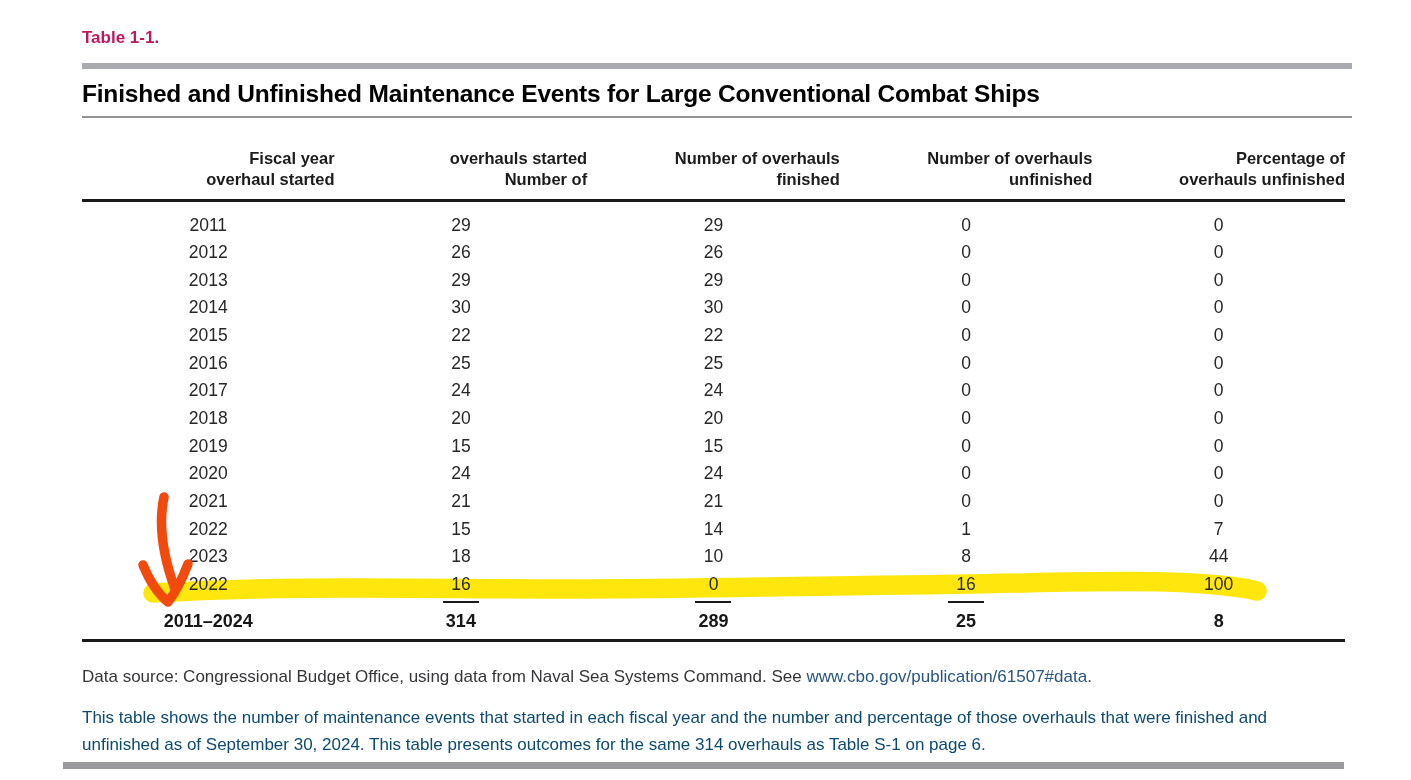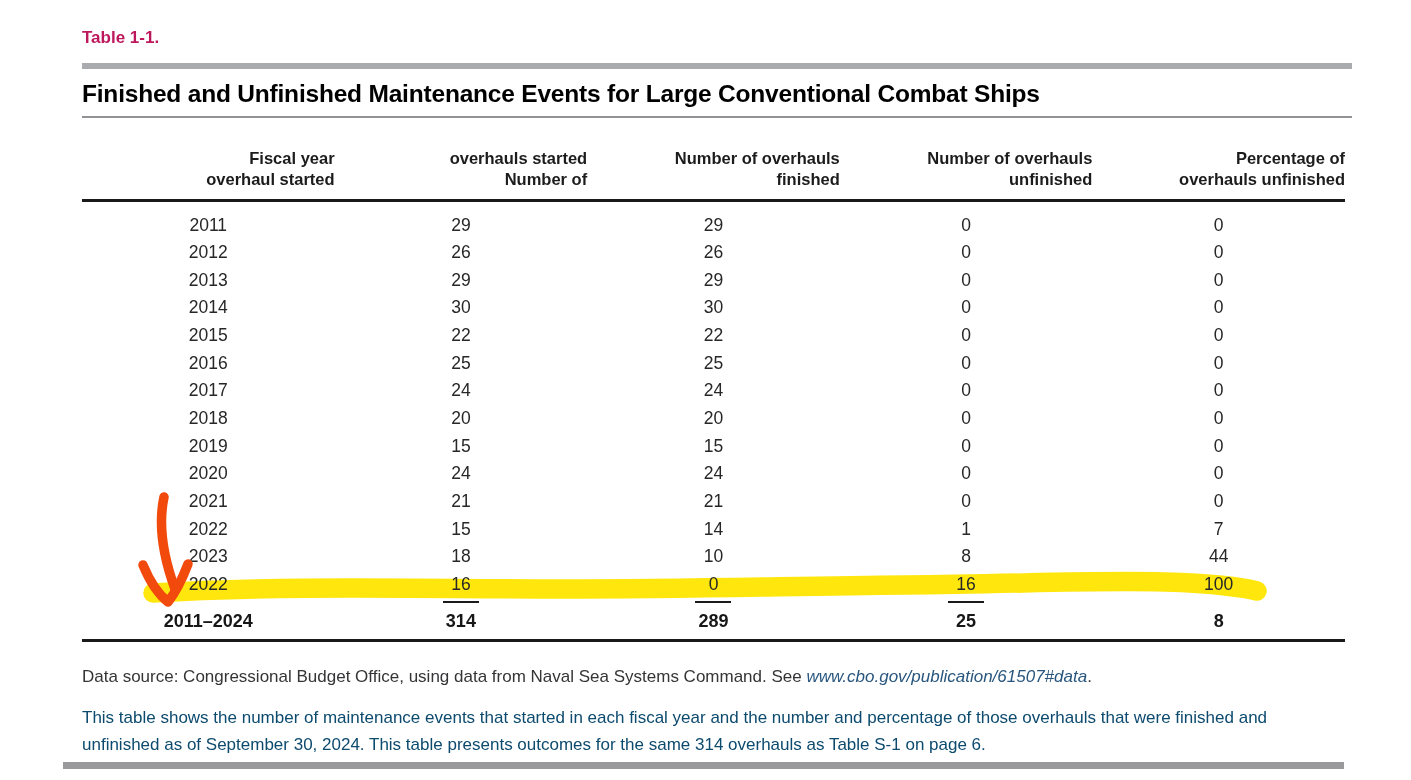--- a/index.html
+++ b/index.html
@@ -225,18 +225,18 @@
       <div class="tcell">8</div>
     </div>
     <div class="bottom-rule"></div>
   </div>
 
   <svg class="arrow-svg" width="1411" height="780" viewBox="0 0 1411 780">
     <path d="M 164 497 C 158 525 163 556 175 589" fill="none" stroke="#f2490c" stroke-width="9.5" stroke-linecap="round"></path>
     <path d="M 143 565 C 150 582 158 594 168 602 C 176 592 183 577 188 564" fill="none" stroke="#f2490c" stroke-width="9.5" stroke-linecap="round" stroke-linejoin="round"></path>
   </svg>
 
-  <p class="datasource"><span>Data source: Congressional Budget Office, using data from Naval Sea Systems Command. See </span><a style="color: rgb(41, 86, 126); font-style: italic;">www.cbo.gov/publication/61507#data</a><span>.</span></p>
+  <p class="datasource"><span>Data source: Congressional Budget Office, using data from Naval Sea Systems Command. See </span><a style="color: rgb(41, 86, 126);">www.cbo.gov/publication/61507#data</a><span>.</span></p>
 
   <p class="note">This table shows the number of maintenance events that started in each fiscal year and the number and percentage of those overhauls that were finished and unfinished as of September 30, 2024. This table presents outcomes for the same 314 overhauls as Table S-1 on page 6.</p>
 
   <div class="bottom-bar"></div>
 </div>
 
 </body></html>

